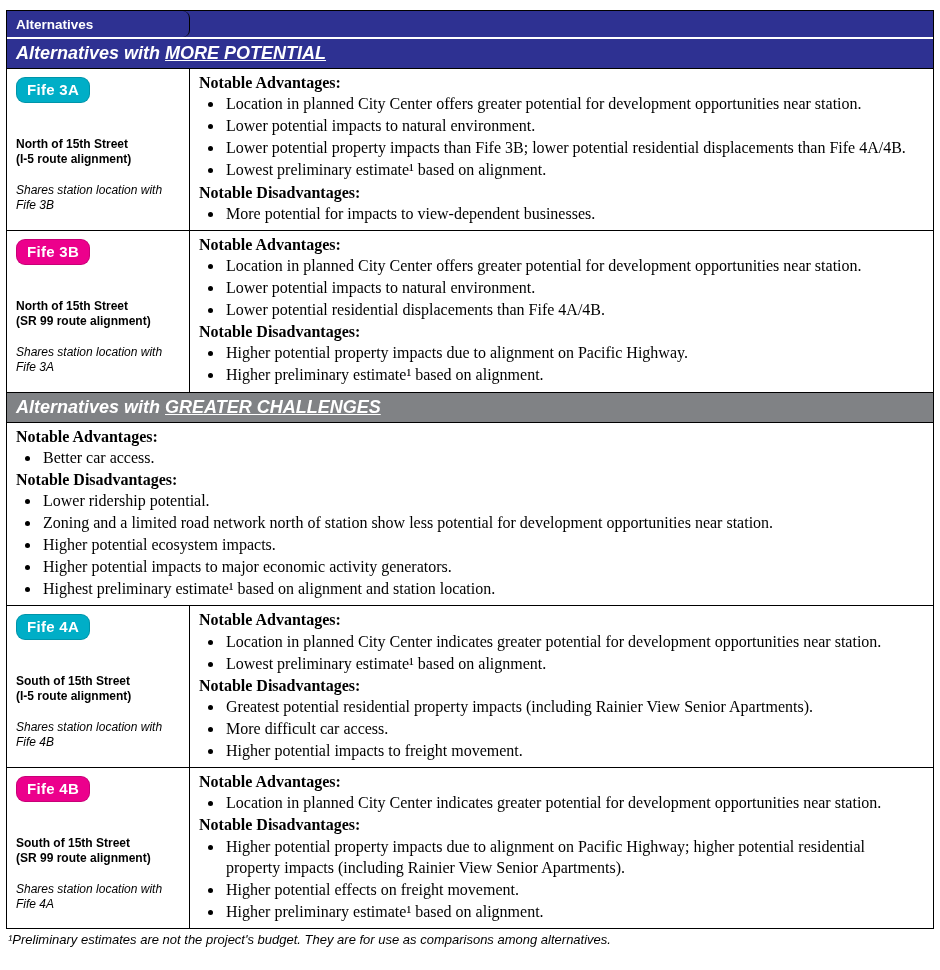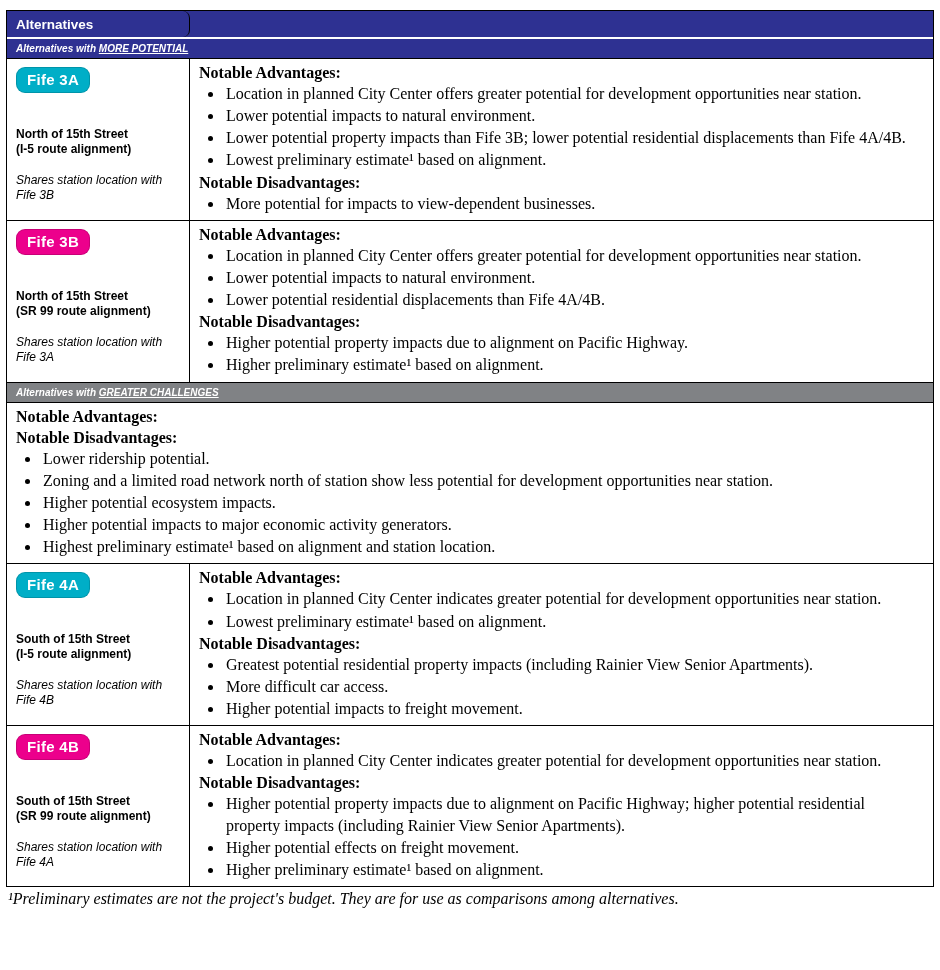--- a/index.html
+++ b/index.html
@@ -11,21 +11,21 @@
   }
   .page { width: 940px; padding: 10px 6px 4px 6px; }
   .tbl { border: 1px solid #000; width: 100%; }
 
   .header-row { display: flex; background: #2e3192; color: #fff; border-bottom: 2px solid #ffffff; }
   .header-row .hdr { font-weight: bold; font-size: 13.5px; padding: 6px 9px 5px 9px; border-radius: 7px; }
   .cell-left  { flex: 0 0 183px; width: 183px; border-right: 1px solid #000; }
   .cell-right { flex: 1 1 auto; min-width: 0; }
 
   .section-header {
-    color: #fff; font-weight: bold; font-style: italic; font-size: 10px;
+    color: #fff; font-weight: bold; font-style: italic; font-size: 18px;
     padding: 4px 9px 4px 9px; border-bottom: 1px solid #000;
   }
   .section-header.navy { background: #2e3192; }
   .section-header.gray { background: #808285; }
   .sec-emph { text-decoration: underline; }
 
   .row { display: flex; border-bottom: 1px solid #000; background: #fff; }
   .section:last-of-type .row:last-child { border-bottom: none; }
 
   .cell-left.body-cell { padding: 8px 8px 8px 9px; font-size: 12px; }
@@ -36,21 +36,21 @@
   }
   .location { font-weight: bold; margin-top: 34px; line-height: 1.25; }
   .location.solo { margin-top: 32px; }
   .shares { font-style: italic; margin-top: 16px; line-height: 1.25; }
 
   .cell-right.body-cell { padding: 3px 10px 5px 9px; font-size: 16px; line-height: 1.32; font-family: Liberation Serif, serif; }
   .bold-label { font-weight: bold; }
   .cell-right ul { margin: 0; padding-left: 25px; list-style-type: disc; }
   .cell-right li { margin: 0 0 1px 0; padding-left: 2px; }
 
-  .footnote { font-style: italic; font-size: 16px; padding: 3px 2px 0 2px; font-family: Liberation Serif, serif; }
+  .footnote { font-style: italic; font-size: 13px; padding: 3px 2px 0 2px; }
 </style>
 </head>
 <body>
 
 <div class="page">
   <div class="tbl">
     <div class="header-row">
       <div class="cell-left hdr">Alternatives</div>
     </div>
     <div id="sections">
@@ -106,20 +106,23 @@
   </div>
 </div>
   </div>
 
   <div class="section">
     <div class="section-header gray"><span class="sec-prefix">Alternatives with </span><span class="sec-emph">GREATER CHALLENGES</span></div>
     <div class="rows">
   <div class="row">
     <div class="cell-right body-cell">
       <div class="bold-label adv-label">Notable Advantages:</div>
+      <ul class="adv-list">
+                  <li>Better car access.</li>
+                </ul>
       <div class="bold-label dis-label">Notable Disadvantages:</div>
       <ul class="dis-list">
                   <li>Lower ridership potential.</li>
                   <li>Zoning and a limited road network north of station show less potential for development opportunities near station.</li>
                   <li>Higher potential ecosystem impacts.</li>
                   <li>Higher potential impacts to major economic activity generators.</li>
                   <li>Highest preliminary estimate¹ based on alignment and station location.</li>
                 </ul>
     </div>
   </div>

